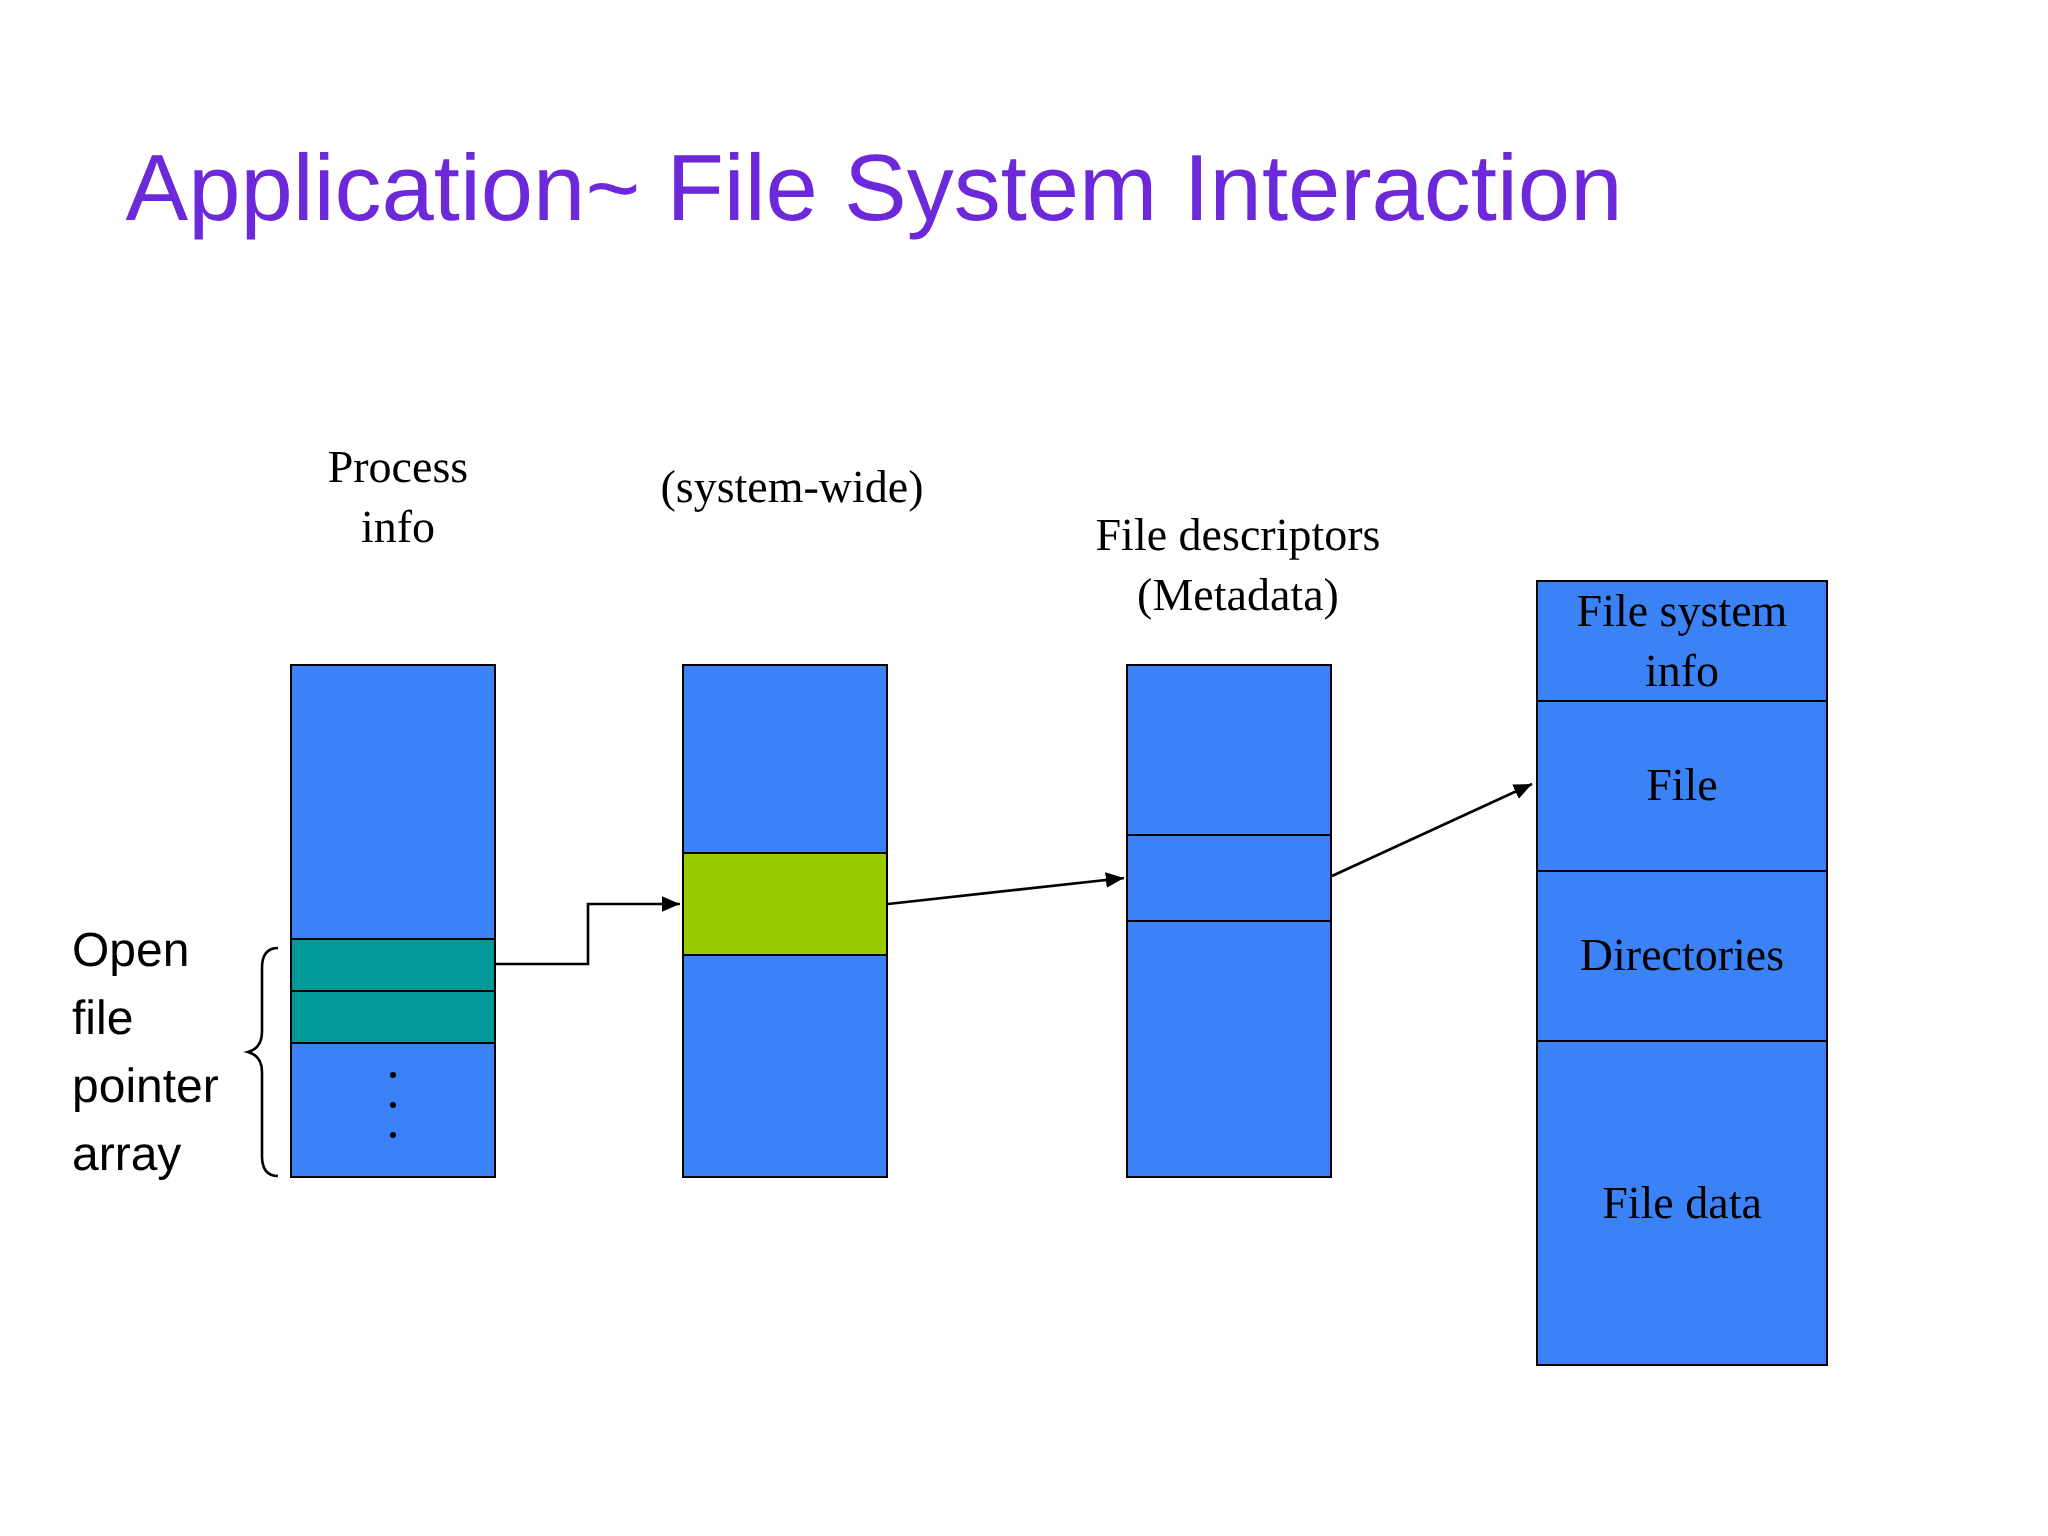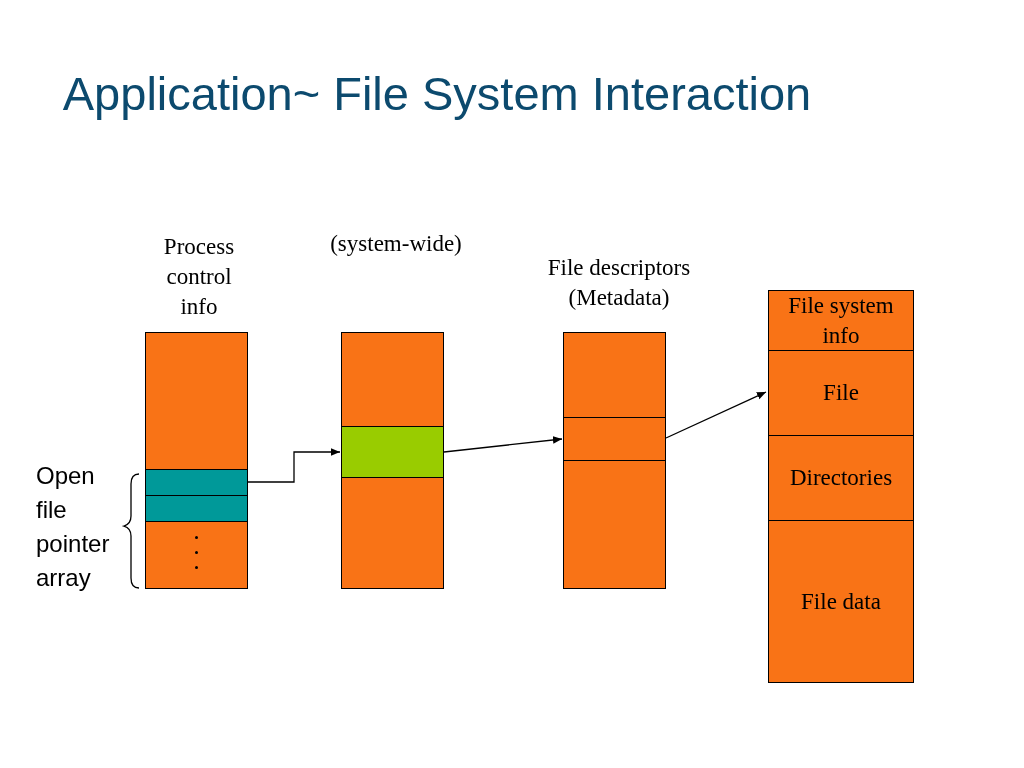--- a/index.html
+++ b/index.html
@@ -1,36 +1,35 @@
 <!DOCTYPE html>
 <html><head>
 <meta charset="utf-8">
 <style>
   html, body { margin:0; padding:0; }
   body { width:1024px; height:768px; background:#ffffff; position:relative; overflow:hidden; }
   .title { position:absolute; left:0; width:874px; top:66px; text-align:center;
-    font-family:"Liberation Sans", sans-serif; font-size:47px; color:#0c4a6e; }
+    font-family:"Liberation Sans", sans-serif; font-size:47px; color:#6d28d9; }
   .serif { font-family:"Liberation Serif", serif; color:#000; position:absolute; text-align:center; line-height:30px; font-size:23px; }
   .sans { font-family:"Liberation Sans", sans-serif; color:#000; position:absolute; text-align:left; line-height:34px; font-size:24px; }
-  .box { position:absolute; border:1.5px solid #000; box-sizing:border-box; background:#f97316; }
+  .box { position:absolute; border:1.5px solid #000; box-sizing:border-box; background:#3b82f6; }
   .cell { position:absolute; box-sizing:border-box; border:1.5px solid #000; }
   .teal { background:#009999; }
   .green { background:#99cc00; }
   .dot { position:absolute; width:3px; height:3px; background:#000; border-radius:50%; }
   svg { position:absolute; left:0; top:0; }
   .fs-sec { position:absolute; left:0; width:100%; box-sizing:border-box; border-bottom:1.5px solid #000; display:flex; align-items:center; justify-content:center; text-align:center; font-family:"Liberation Serif", serif; font-size:23px; line-height:30px; }
 </style>
 </head>
 <body>
 
 <div class="title">Application~ File System Interaction</div>
 
-<div class="serif" style="left:130px; width:138px; top:232px;">
+<div class="serif" style="left:130px; width:138px; top:219px;">
   <div>Process</div>
-  <div>control</div>
   <div>info</div>
 </div>
 <div class="serif" style="left:306px; width:180px; top:229px;">
   <div>(system-wide)</div>
 </div>
 <div class="serif" style="left:514px; width:210px; top:253px;">
   <div>File descriptors</div>
   <div>(Metadata)</div>
 </div>
 

